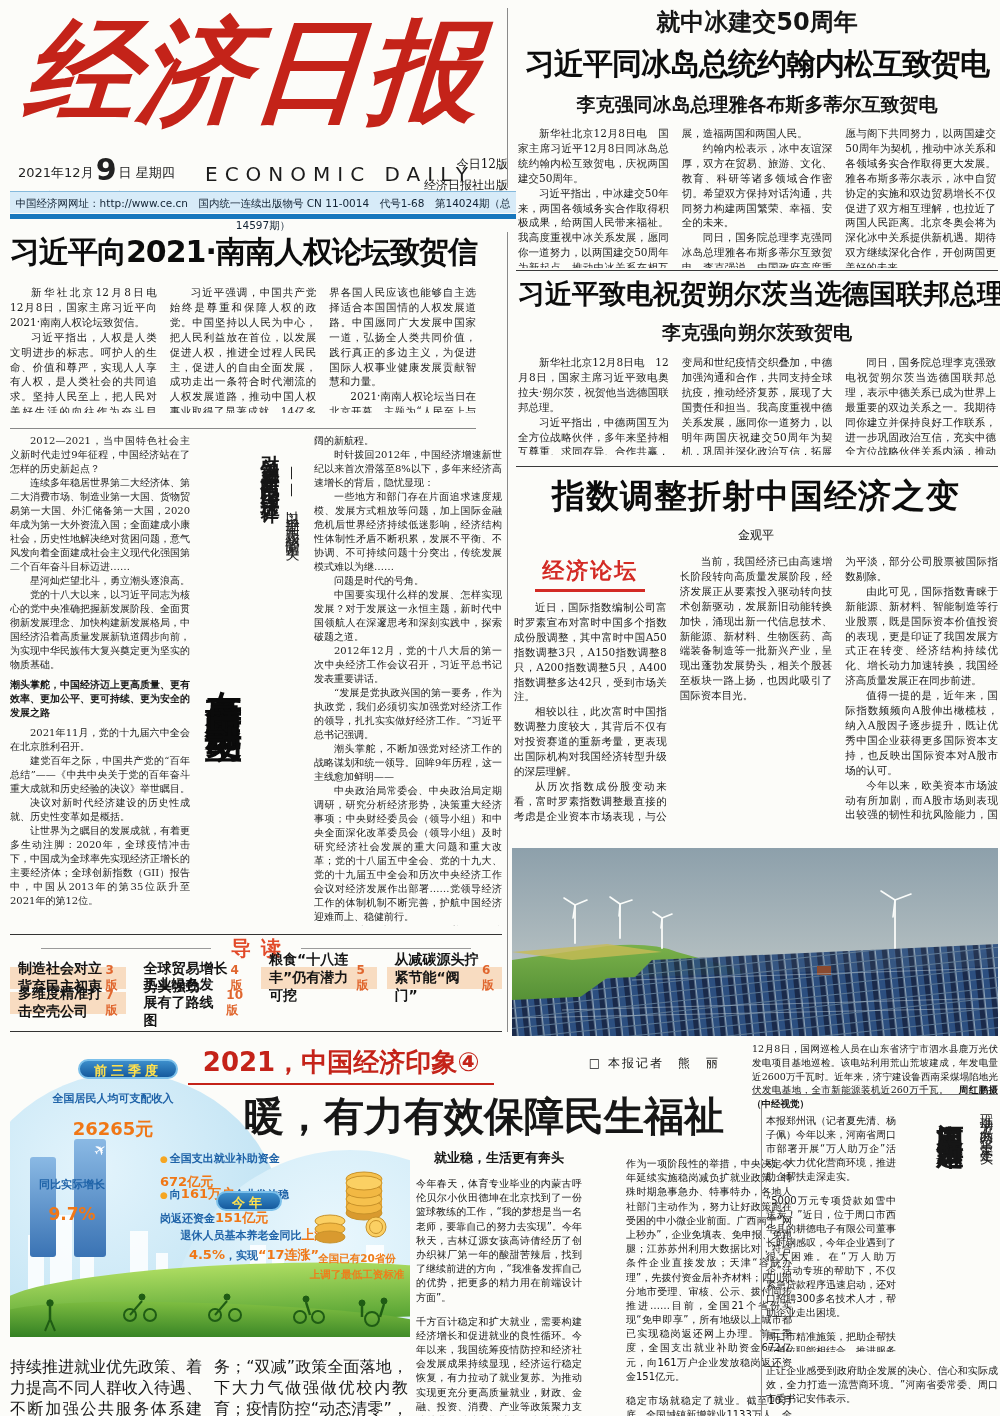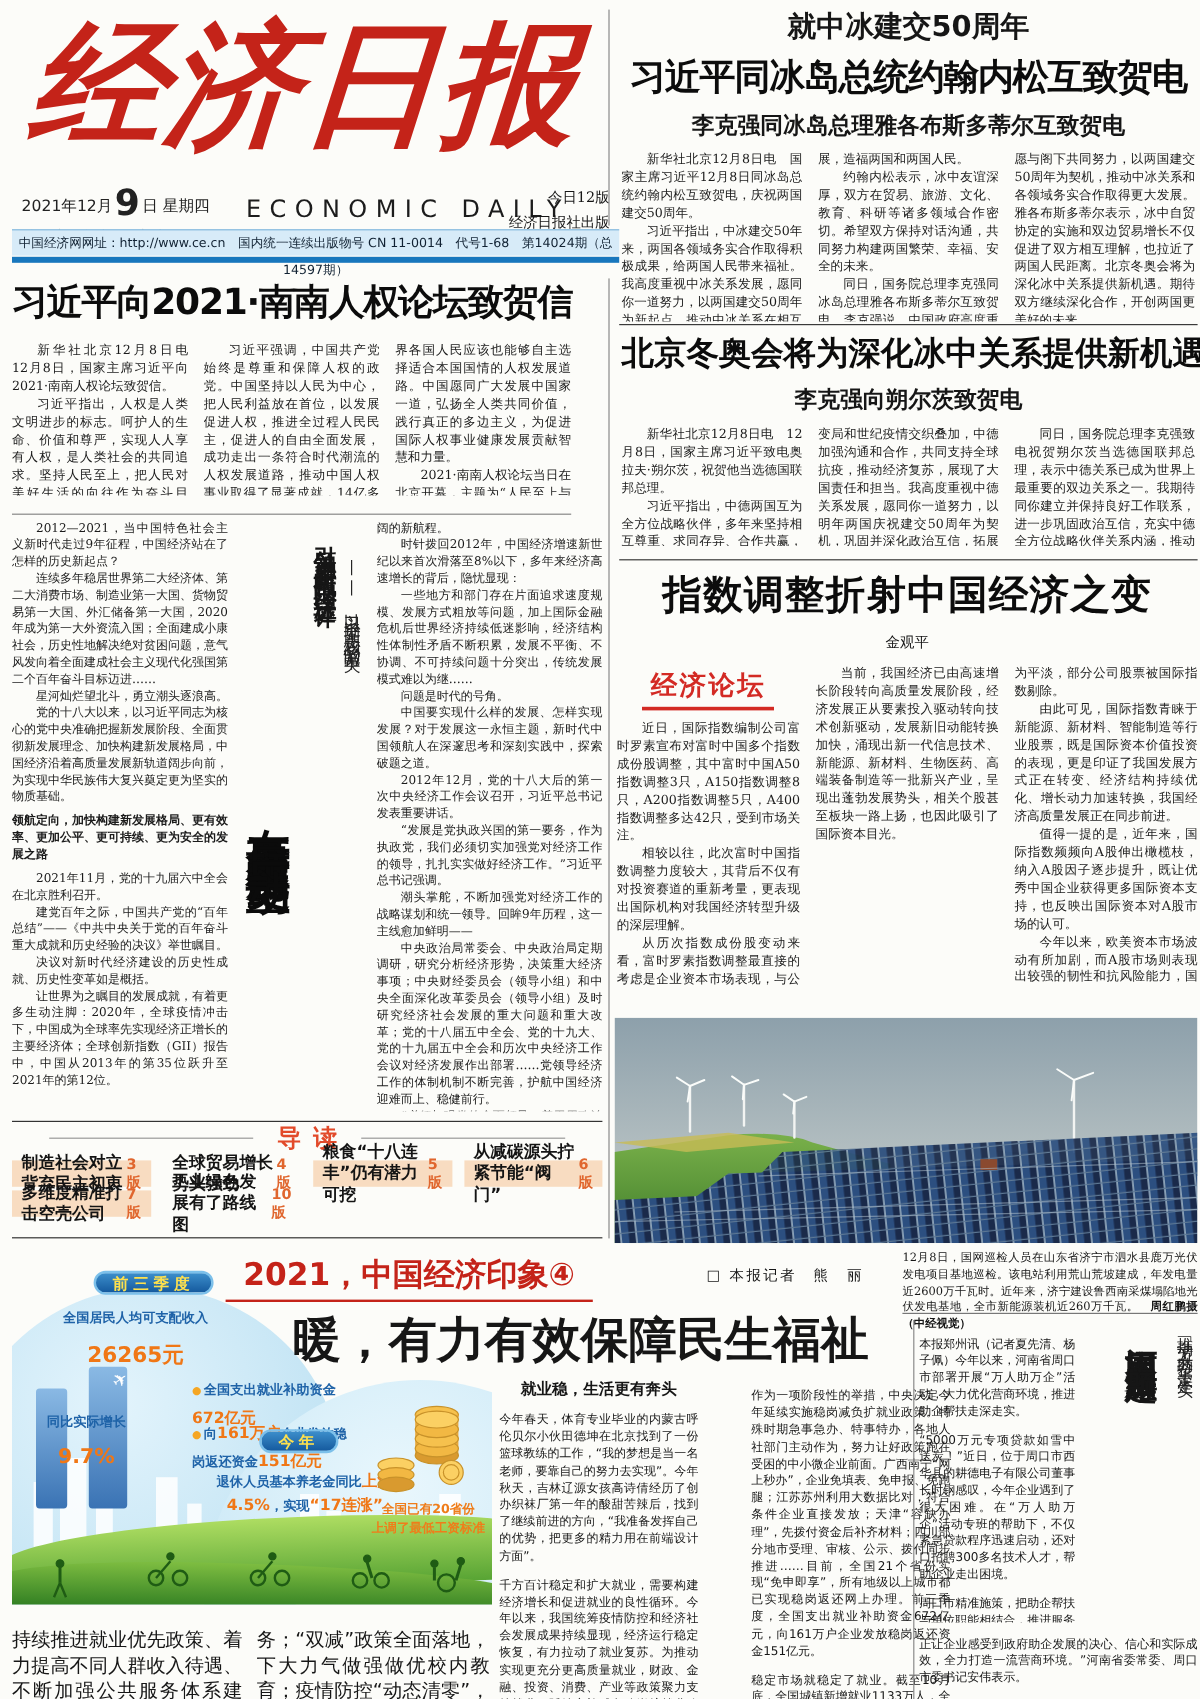--- a/index.html
+++ b/index.html
@@ -181,21 +181,21 @@
           <p data-name="paragraph">同日，国务院总理李克强同冰岛总理雅各布斯多蒂尔互致贺电。李克强说，中国政府高度重视发展中冰关系，</p>
         </div>
       <div data-name="article-column">
           <p data-name="paragraph" class="noind">愿与阁下共同努力，以两国建交50周年为契机，推动中冰关系和各领域务实合作取得更大发展。雅各布斯多蒂尔表示，冰中自贸协定的实施和双边贸易增长不仅促进了双方相互理解，也拉近了两国人民距离。北京冬奥会将为深化冰中关系提供新机遇。期待双方继续深化合作，开创两国更美好的未来。</p>
         </div>
     </div>
   </div>
   <div class="hline" style="left:516px;top:270px;width:482px;" data-name="section-divider"></div>
 
   <div id="art-scholz" data-name="article-scholz-congratulation">
-    <div class="headline" data-name="article-headline">北京冬奥会将为深化冰中关系提供新机遇</div>
+    <div class="headline" data-name="article-headline">习近平致电祝贺朔尔茨当选德国联邦总理</div>
     <div class="subhead" data-name="article-subhead">李克强向朔尔茨致贺电</div>
     <div class="cols">
       <div data-name="article-column">
           <p data-name="paragraph">新华社北京12月8日电　12月8日，国家主席习近平致电奥拉夫·朔尔茨，祝贺他当选德国联邦总理。</p>
           <p data-name="paragraph">习近平指出，中德两国互为全方位战略伙伴，多年来坚持相互尊重、求同存异、合作共赢，办成许多造福两国和两国人民以及世界的大事。面对百年</p>
         </div>
       <div data-name="article-column">
           <p data-name="paragraph" class="noind">变局和世纪疫情交织叠加，中德加强沟通和合作，共同支持全球抗疫，推动经济复苏，展现了大国责任和担当。我高度重视中德关系发展，愿同你一道努力，以明年两国庆祝建交50周年为契机，巩固并深化政治互信，拓展各领域交流合作，推动中德关系迈上新台阶。</p>
         </div>
       <div data-name="article-column">
@@ -249,21 +249,21 @@
   <div class="vline" style="left:507px;top:232px;height:800px;" data-name="center-vertical-divider"></div>
 
   <div id="art-review" data-name="article-economy-review">
     <div class="vcol" data-name="article-column">
       <div>
           <p data-name="paragraph">2012—2021，当中国特色社会主义新时代走过9年征程，中国经济站在了怎样的历史新起点？</p>
           <p data-name="paragraph">连续多年稳居世界第二大经济体、第二大消费市场、制造业第一大国、货物贸易第一大国、外汇储备第一大国，2020年成为第一大外资流入国；全面建成小康社会，历史性地解决绝对贫困问题，意气风发向着全面建成社会主义现代化强国第二个百年奋斗目标迈进……</p>
           <p data-name="paragraph">星河灿烂望北斗，勇立潮头逐浪高。</p>
           <p data-name="paragraph">党的十八大以来，以习近平同志为核心的党中央准确把握新发展阶段、全面贯彻新发展理念、加快构建新发展格局，中国经济沿着高质量发展新轨道阔步向前，为实现中华民族伟大复兴奠定更为坚实的物质基础。</p>
         </div>
-      <p id="rev-subhead" class="noind" data-name="article-inline-subhead">领航定向，加快构建新发展格局、更有效率、更加公平、更可持续、更为安全的发展之路</p>
+      <p id="rev-subhead" class="noind" data-name="article-inline-subhead">潮头掌舵，中国经济迈上更高质量、更有效率、更加公平、更可持续、更为安全的发展之路</p>
       <div>
           <p data-name="paragraph">2021年11月，党的十九届六中全会在北京胜利召开。</p>
           <p data-name="paragraph">建党百年之际，中国共产党的“百年总结”——《中共中央关于党的百年奋斗重大成就和历史经验的决议》举世瞩目。</p>
           <p data-name="paragraph">决议对新时代经济建设的历史性成就、历史性变革如是概括。</p>
           <p data-name="paragraph">让世界为之瞩目的发展成就，有着更多生动注脚：2020年，全球疫情冲击下，中国成为全球率先实现经济正增长的主要经济体；全球创新指数（GII）报告中，中国从2013年的第35位跃升至2021年的第12位。</p>
         </div>
     </div>
     <div id="rev-headline" data-name="vertical-headline">在高质量发展中赢得历史主动</div>
     <div id="rev-kicker" data-name="vertical-kicker">
       <span class="k2" data-name="kicker-subtitle">——以习近平同志为核心的党中央</span>

